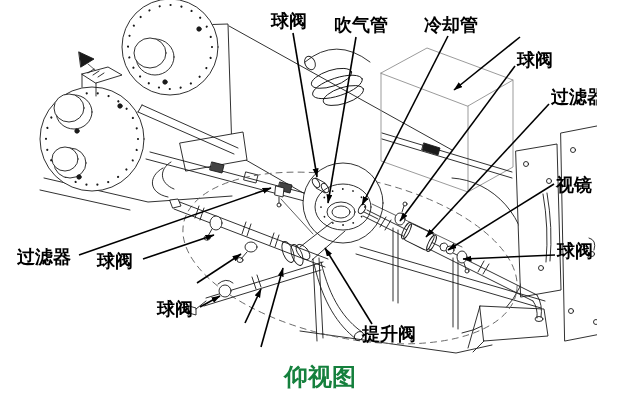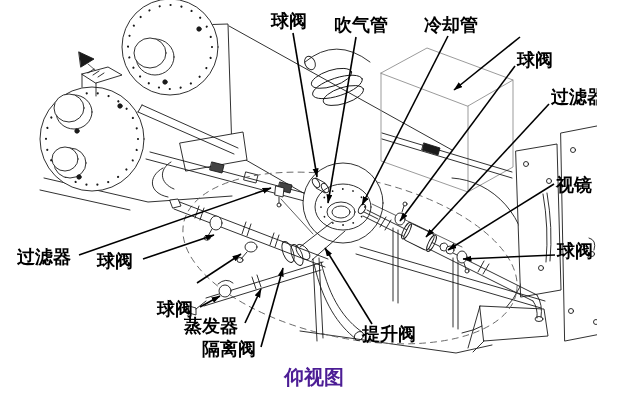--- a/index.html
+++ b/index.html
@@ -16,23 +16,23 @@
     font-weight:700;
     font-size:18px;
     line-height:19px;
     color:#000;
     white-space:nowrap;
     letter-spacing:0px;
   }
   .caption{
     position:absolute;
     font-weight:700;
-    font-size:20px;
+    font-size:24px;
     line-height:22px;
-    color:#4c1d95;
+    color:#15803d;
     white-space:nowrap;
   }
 </style>
 </head>
 <body>
 
 <div id="stage">
 
   <svg id="drawing" width="637" height="401" viewBox="0 0 637 401">
     <defs>
@@ -262,18 +262,16 @@
   <div class="lbl" style="left:271px;top:11px">球阀</div>
   <div class="lbl" style="left:424px;top:15px">冷却管</div>
   <div class="lbl" style="left:334px;top:15px">吹气管</div>
   <div class="lbl" style="left:517px;top:50px">球阀</div>
   <div class="lbl" style="left:551px;top:87px">过滤器</div>
   <div class="lbl" style="left:556px;top:175px">视镜</div>
   <div class="lbl" style="left:557px;top:241px">球阀</div>
   <div class="lbl" style="left:17px;top:247px">过滤器</div>
   <div class="lbl" style="left:97px;top:251px">球阀</div>
   <div class="lbl" style="left:157px;top:299px">球阀</div>
-  <div class="lbl" style="left:184px;top:316px">蒸发器</div>
-  <div class="lbl" style="left:202px;top:339px">隔离阀</div>
   <div class="lbl" style="left:362px;top:324px">提升阀</div>
 
   <div class="caption" style="left:284px;top:366px">仰视图</div>
 </div>
 
 </body></html>

